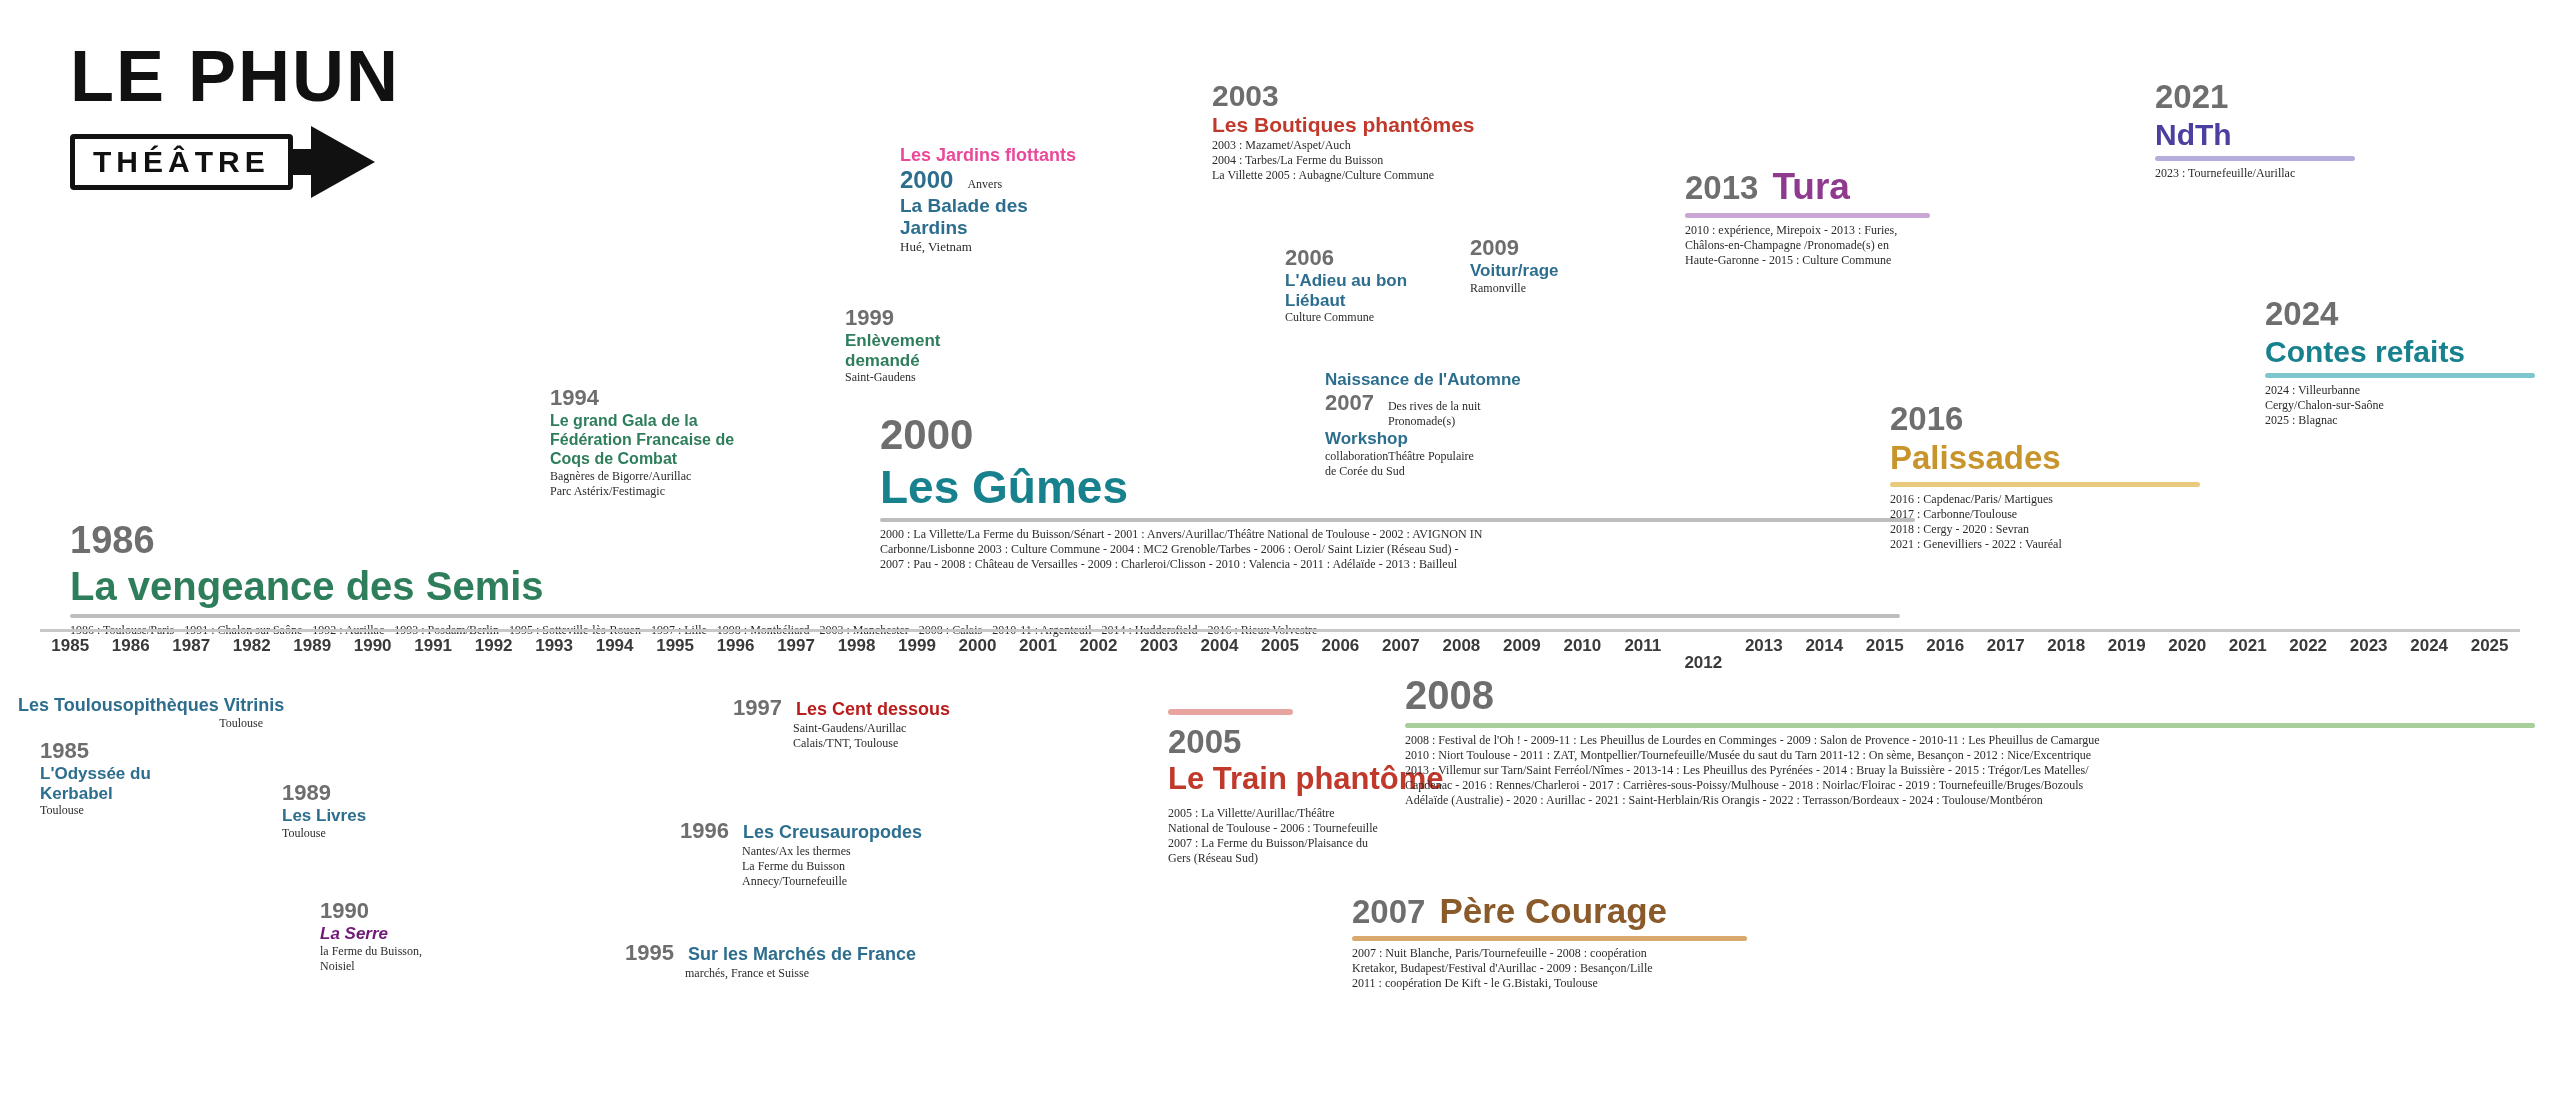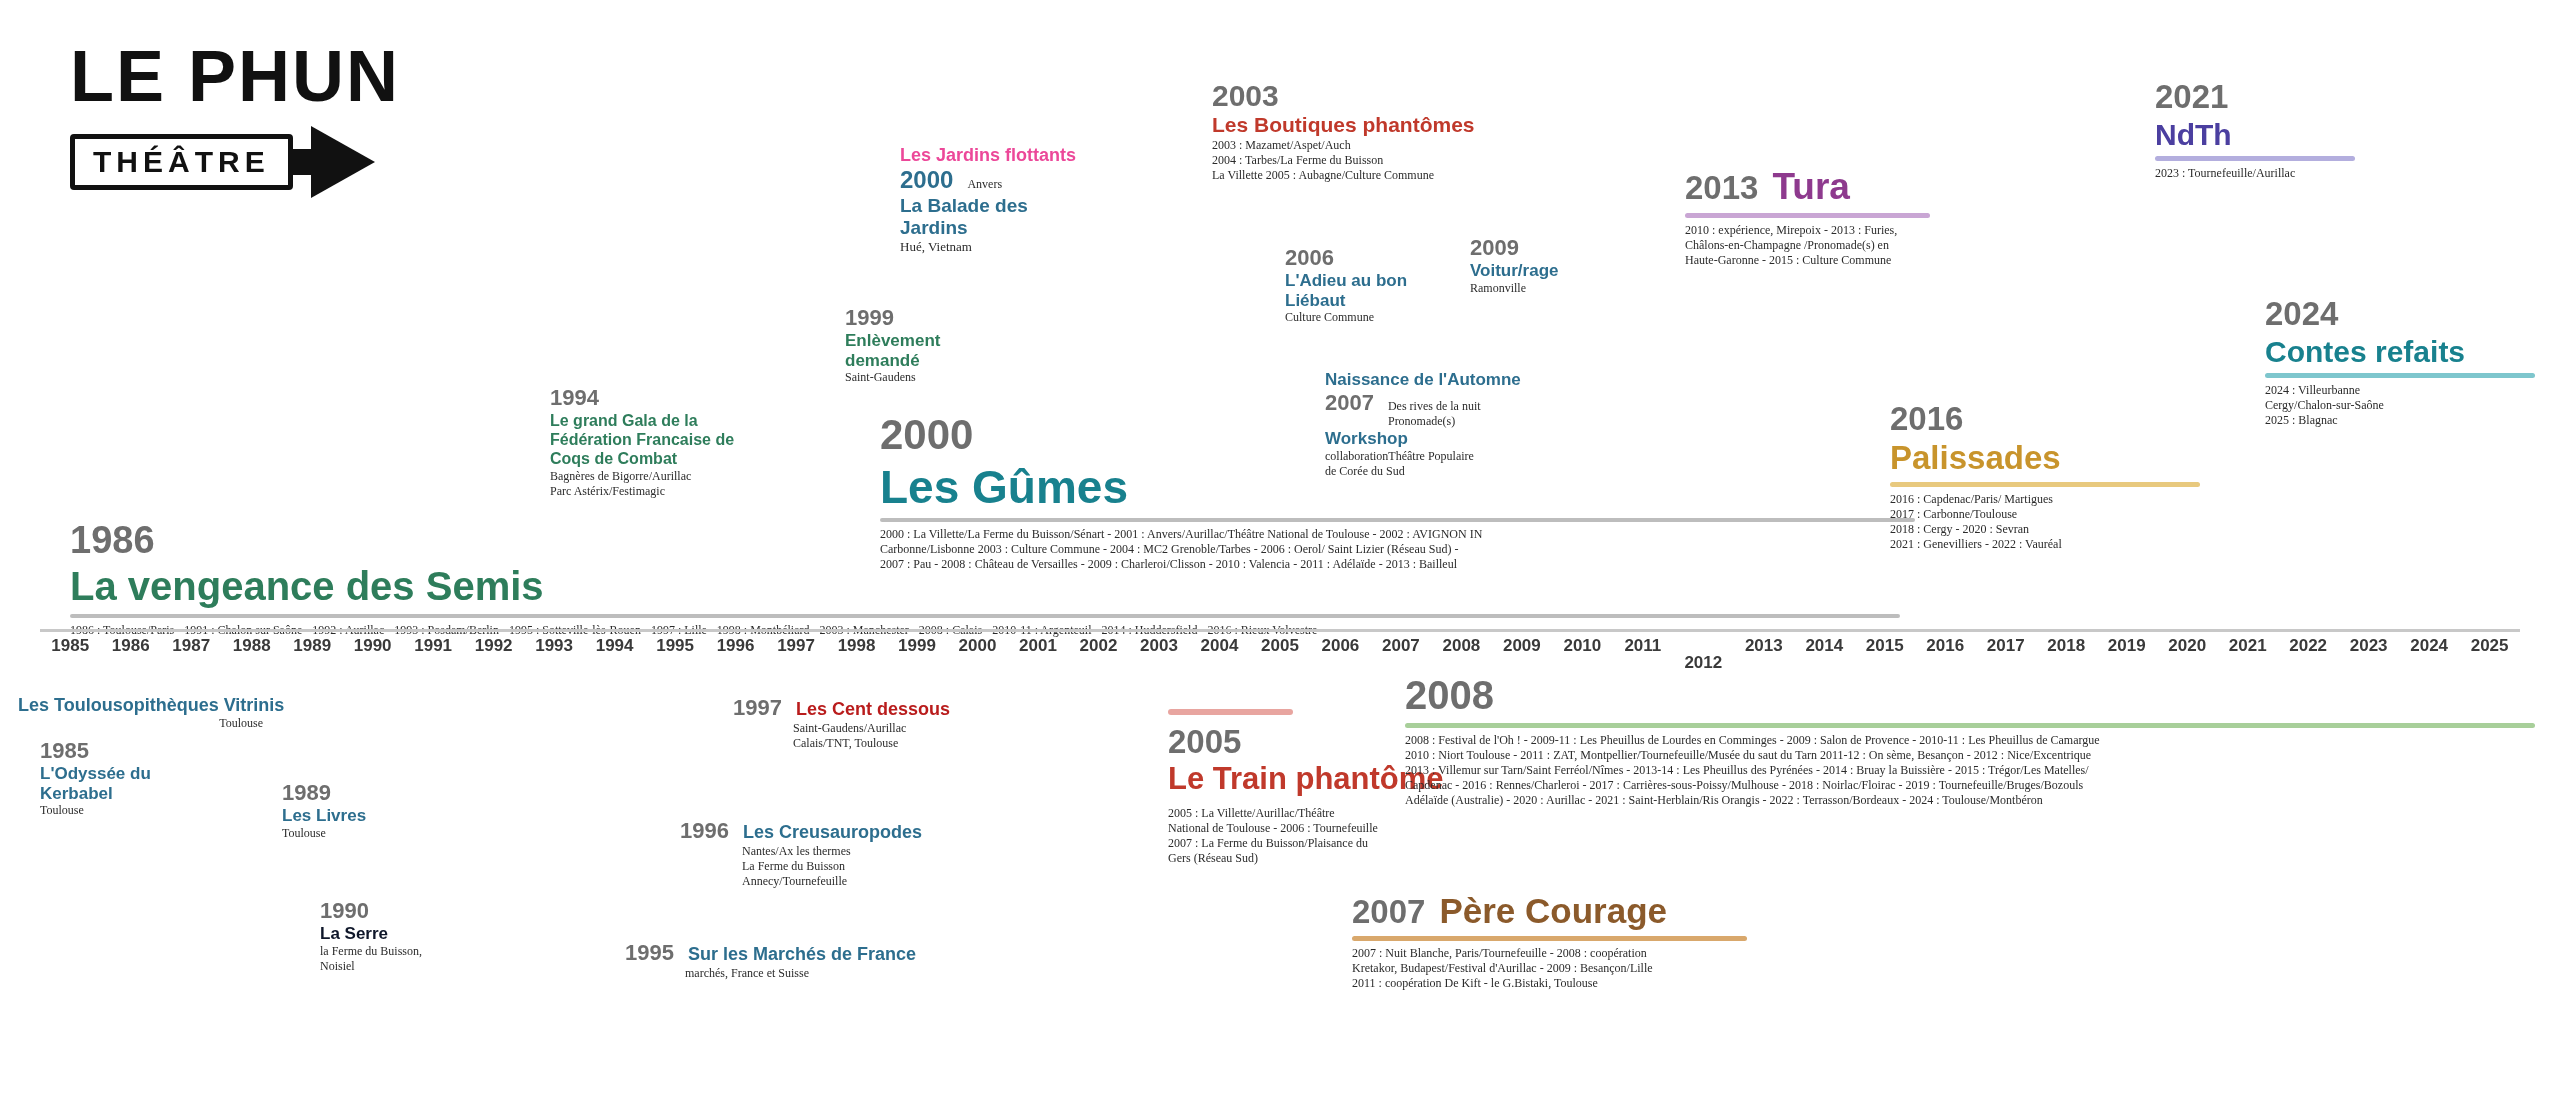--- a/index.html
+++ b/index.html
@@ -219,21 +219,21 @@
     <div class="ttl" style="color:#2e7d5b;font-size:40px;">La vengeance des Semis</div>
     <div class="rule" style="background:#bdbdbd;width:1830px;height:4px;"></div>
     <div class="sub small">1986 : Toulouse/Paris  -  1991 : Chalon sur Saône  -   1992 : Aurillac  -   1993 : Posdam/Berlin  -   1995 : Sotteville-lès-Rouen  -   1997 : Lille  -   1998 : Montbéliard  -   2003 : Manchester  -   2008 : Calais  -   2010-11 : Argenteuil  -   2014 : Huddersfield  -   2016 : Rieux Volvestre</div>
   </div>
 
   <div class="abs axis-line"></div>
   <div class="abs years" id="years-row">
       <div class="year" style="width: 60.4878px;">1985</div>
       <div class="year" style="width: 60.4878px;">1986</div>
       <div class="year" style="width: 60.4878px;">1987</div>
-      <div class="year" style="width: 60.4878px;">1988</div>
+      <div class="year" style="width: 60.4878px;">1982</div>
       <div class="year" style="width: 60.4878px;">1989</div>
       <div class="year" style="width: 60.4878px;">1990</div>
       <div class="year" style="width: 60.4878px;">1991</div>
       <div class="year" style="width: 60.4878px;">1992</div>
       <div class="year" style="width: 60.4878px;">1993</div>
       <div class="year" style="width: 60.4878px;">1994</div>
       <div class="year" style="width: 60.4878px;">1995</div>
       <div class="year" style="width: 60.4878px;">1996</div>
       <div class="year" style="width: 60.4878px;">1997</div>
       <div class="year" style="width: 60.4878px;">1998</div>
@@ -278,21 +278,21 @@
   </div>
 
   <div class="abs entry s-xs" style="left:282px;top:780px;width:160px;">
     <div class="yr" style="color:#6e6e6e;font-size:22px;">1989</div>
     <div class="ttl" style="color:#2d6e8e;font-size:17px;">Les Livres</div>
     <div class="sub small">Toulouse</div>
   </div>
 
   <div class="abs entry s-xs" style="left:320px;top:898px;width:180px;">
     <div class="yr" style="color:#6e6e6e;font-size:22px;">1990</div>
-    <div class="ttl" style="color:#0f172a;font-size:17px;">La Serre</div>
+    <div class="ttl" style="color:#701a75;font-size:17px;font-style:italic;">La Serre</div>
     <div class="sub small" style="white-space:pre-line;">la Ferme du Buisson,
 Noisiel</div>
   </div>
 
   <div class="abs entry s-xs" style="left:625px;top:940px;width:320px;">
     <div class="inline-row">
       <div class="yr" style="color:#6e6e6e;font-size:22px;">1995</div>
       <div class="ttl" style="color:#2d6e8e;font-size:18px;">Sur les Marchés de France</div>
     </div>
     <div class="sub small" style="margin-left:60px;">marchés, France et Suisse</div>

